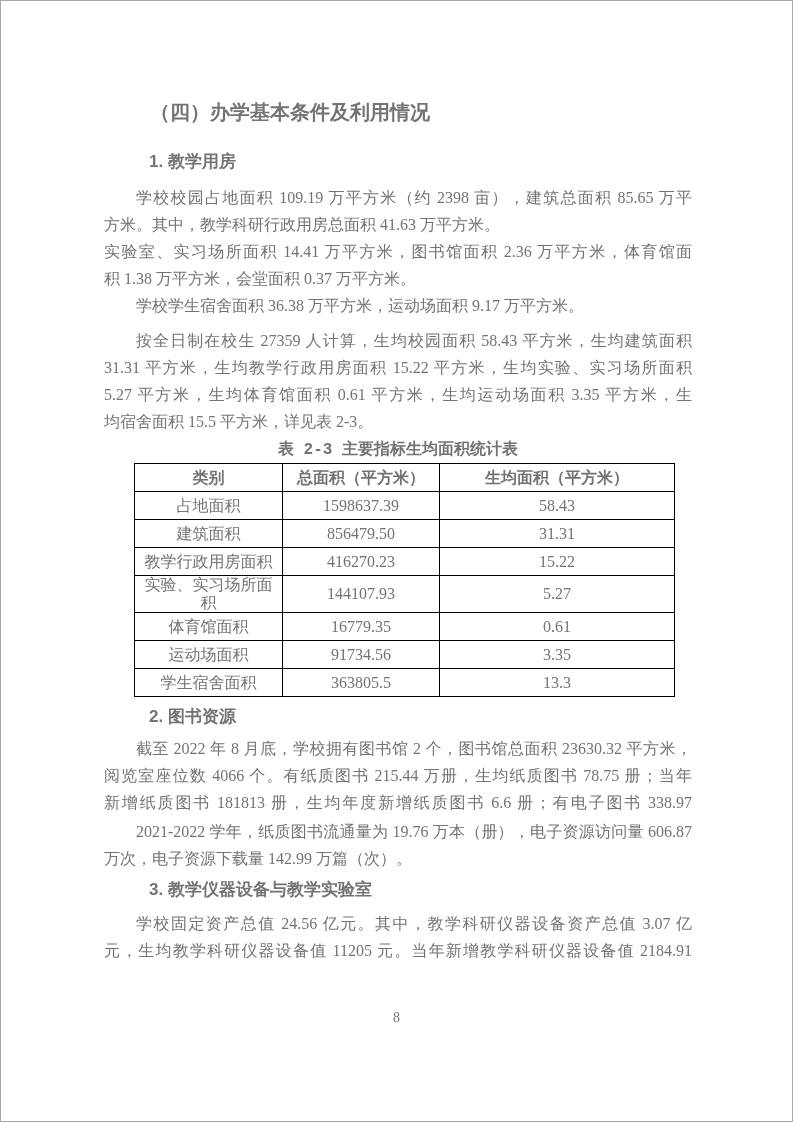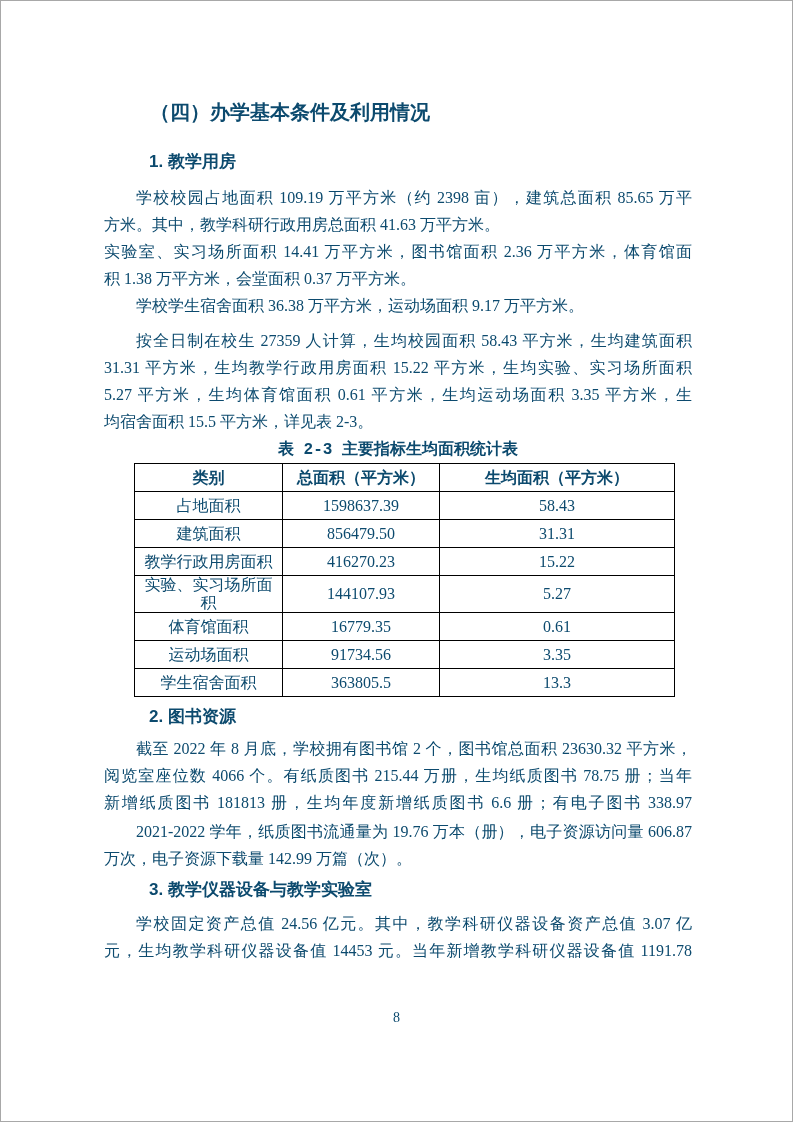--- a/index.html
+++ b/index.html
@@ -3,21 +3,21 @@
 <meta charset="utf-8">
 <style>
   html,body { margin:0; padding:0; background:#ffffff; }
   .page {
     position:relative;
     width:793px; height:1122px;
     box-sizing:border-box;
     background:#ffffff;
     border:1px solid #a8a8a8;
     overflow:hidden;
-    color:#0c4a6e;
+    color:#737373;
     font-family:"Liberation Serif","DejaVu Serif",serif;
     padding-left:23px;
   }
   .content {
     position:absolute;
     left:103px; right:100px; top:0;
   }
   .h1 {
     margin:97px 0 0 0;
     padding-left:46px;
@@ -183,19 +183,19 @@
 
     <div class="para" id="s2p2">
       <div class="line first">2021-2022 学年，纸质图书流通量为 19.76 万本（册），电子资源访问量 606.87</div>
       <div class="line last">万次，电子资源下载量 142.99 万篇（次）。</div>
     </div>
 
     <h2 class="h2" id="sub3">3. 教学仪器设备与教学实验室</h2>
 
     <div class="para" id="s3p1">
       <div class="line first">学校固定资产总值 24.56 亿元。其中，教学科研仪器设备资产总值 3.07 亿</div>
-      <div class="line">元，生均教学科研仪器设备值 14453 元。当年新增教学科研仪器设备值 1191.78</div>
+      <div class="line">元，生均教学科研仪器设备值 11205 元。当年新增教学科研仪器设备值 2184.91</div>
     </div>
 
   </div>
 
   <div class="footer">8</div>
 </div>
 
 </body></html>

